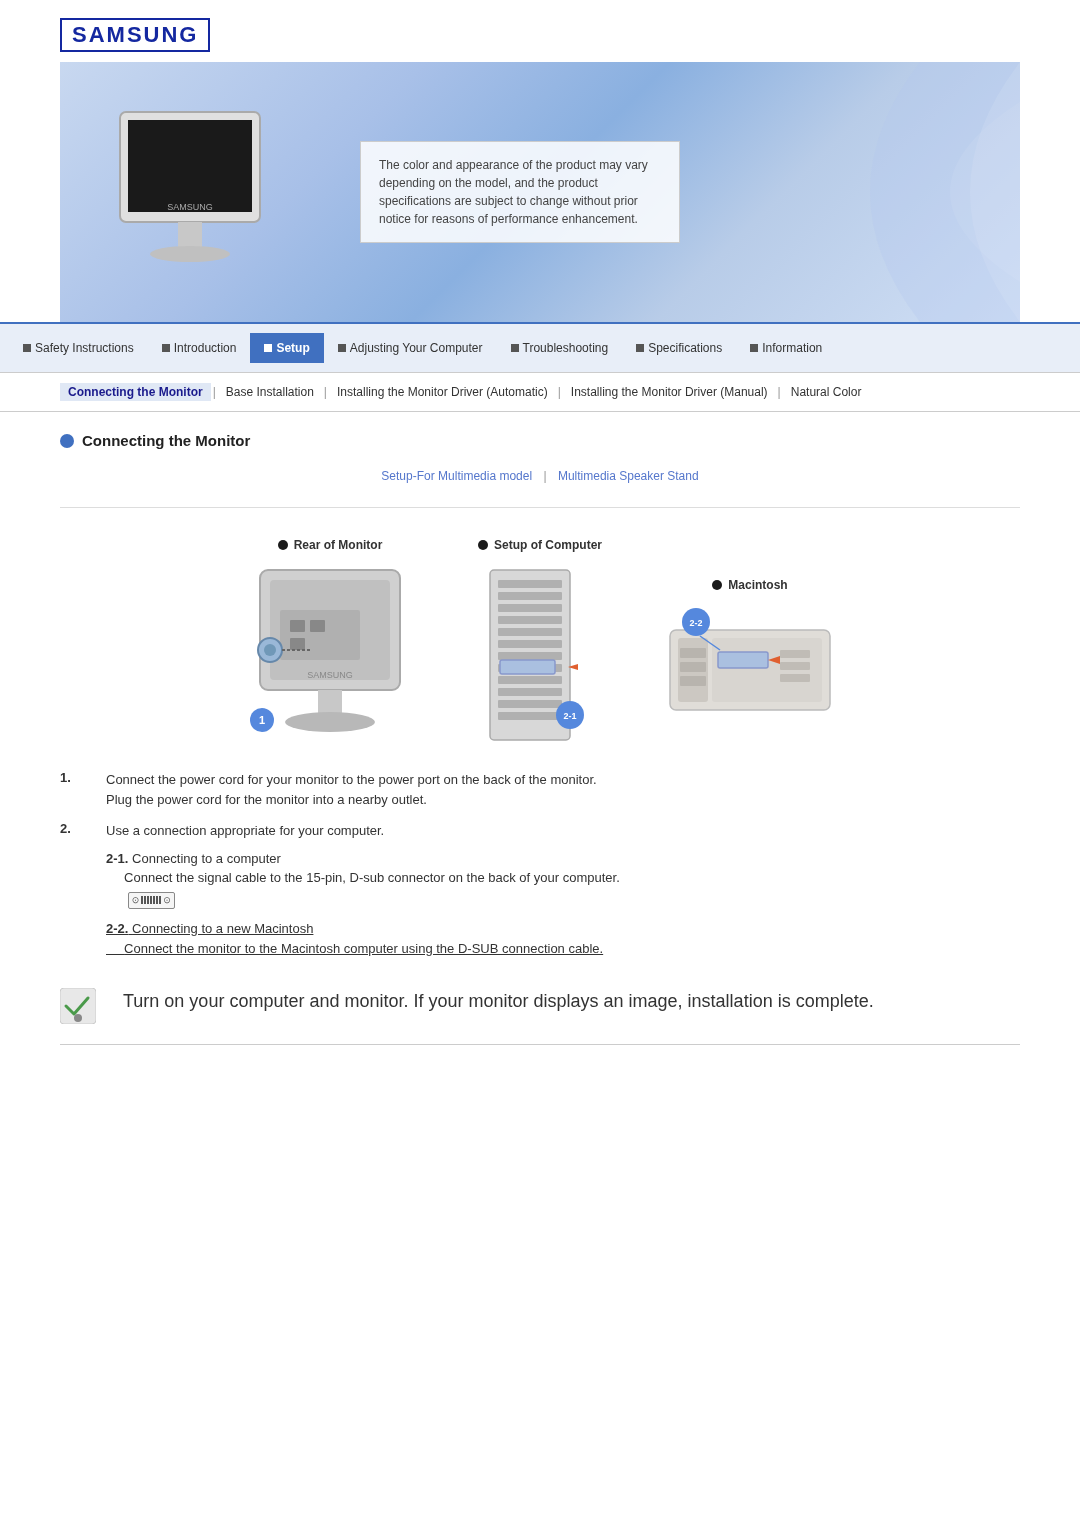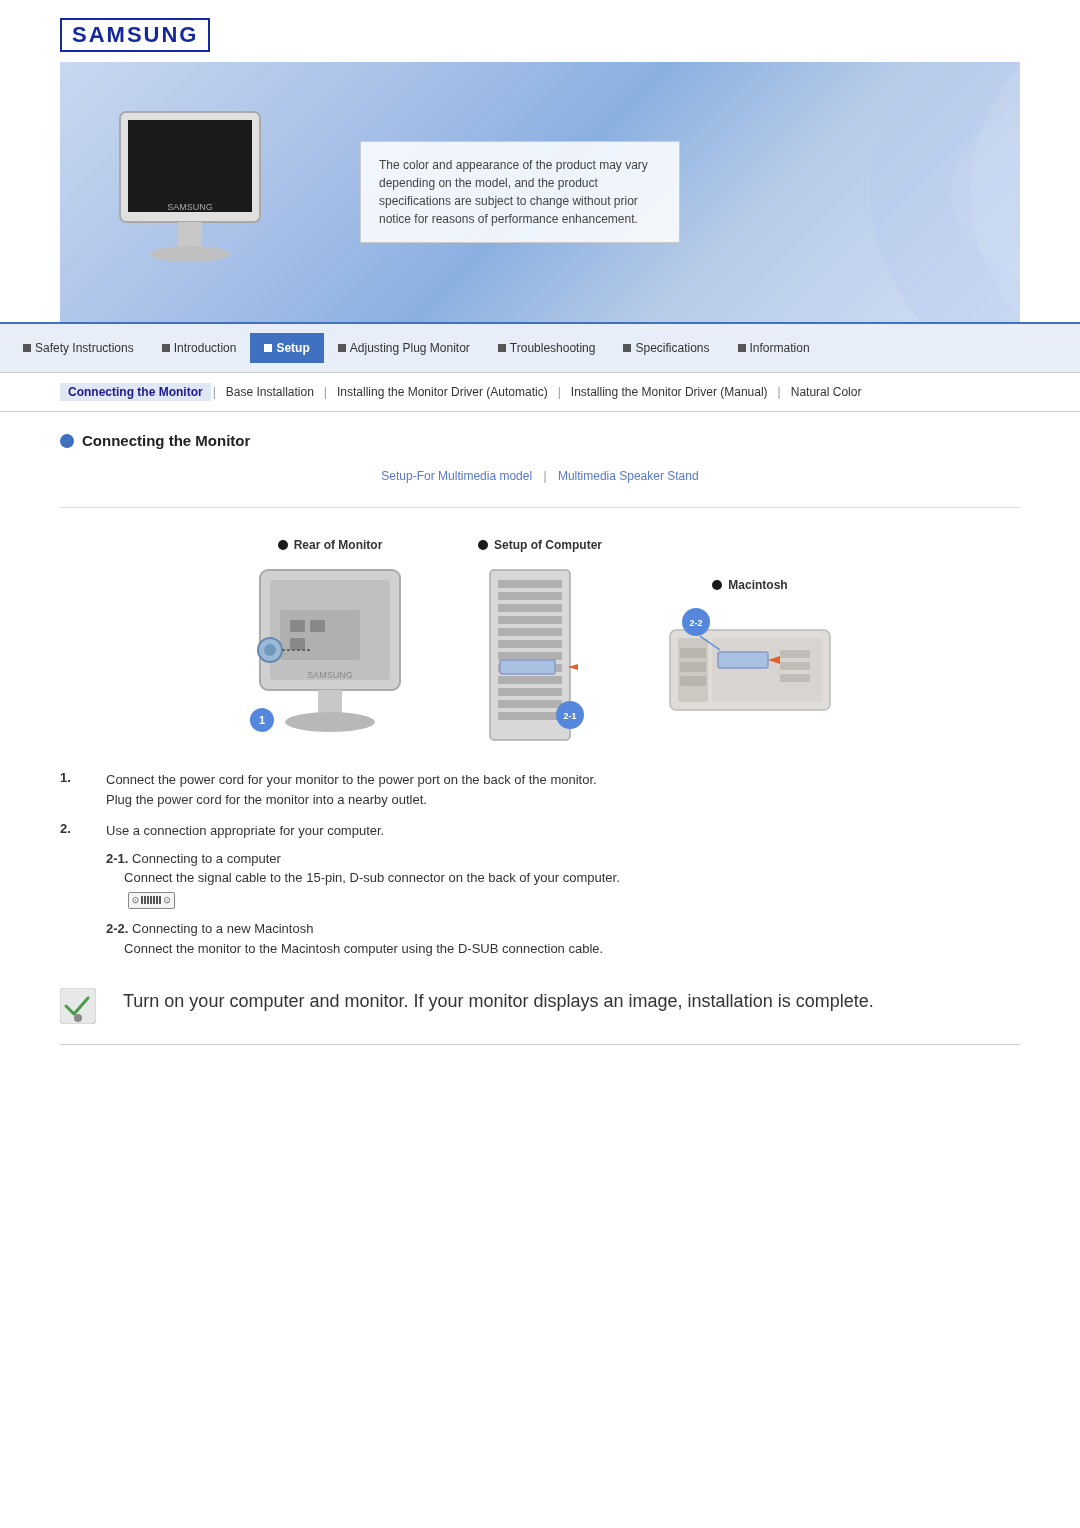--- a/index.html
+++ b/index.html
@@ -317,21 +317,21 @@
   <div class="nav-item">
     <span class="nav-bullet"></span>
     <span>Introduction</span>
   </div>
   <div class="nav-item active">
     <span class="nav-bullet"></span>
     <span>Setup</span>
   </div>
   <div class="nav-item">
     <span class="nav-bullet"></span>
-    <span>Adjusting Plug Monitor</span>
+    <span>Adjusting Your Computer</span>
   </div>
   <div class="nav-item">
     <span class="nav-bullet"></span>
     <span>Troubleshooting</span>
   </div>
   <div class="nav-item">
     <span class="nav-bullet"></span>
     <span>Specifications</span>
   </div>
   <div class="nav-item">
@@ -508,21 +508,21 @@
                 <span class="connector-pin"></span>
                 <span class="connector-pin"></span>
                 <span class="connector-pin"></span>
                 <span class="connector-pin"></span>
                 <span class="connector-pin"></span>
               </span>
               <span style="font-size:9px; color:#555;">⊙</span>
             </span>
           </div>
 
-          <div class="sub-instruction-item" style="">
+          <div class="sub-instruction-item" style="text-decoration:underline;">
             <span class="sub-num">2-2.</span>
             <span>Connecting to a new Macintosh</span><br>
             &nbsp;&nbsp;&nbsp;&nbsp;&nbsp;<span>Connect the monitor to the Macintosh computer using the D-SUB connection cable.</span>
           </div>
         </div>
       </div>
     </div>
 
   </div>
 

